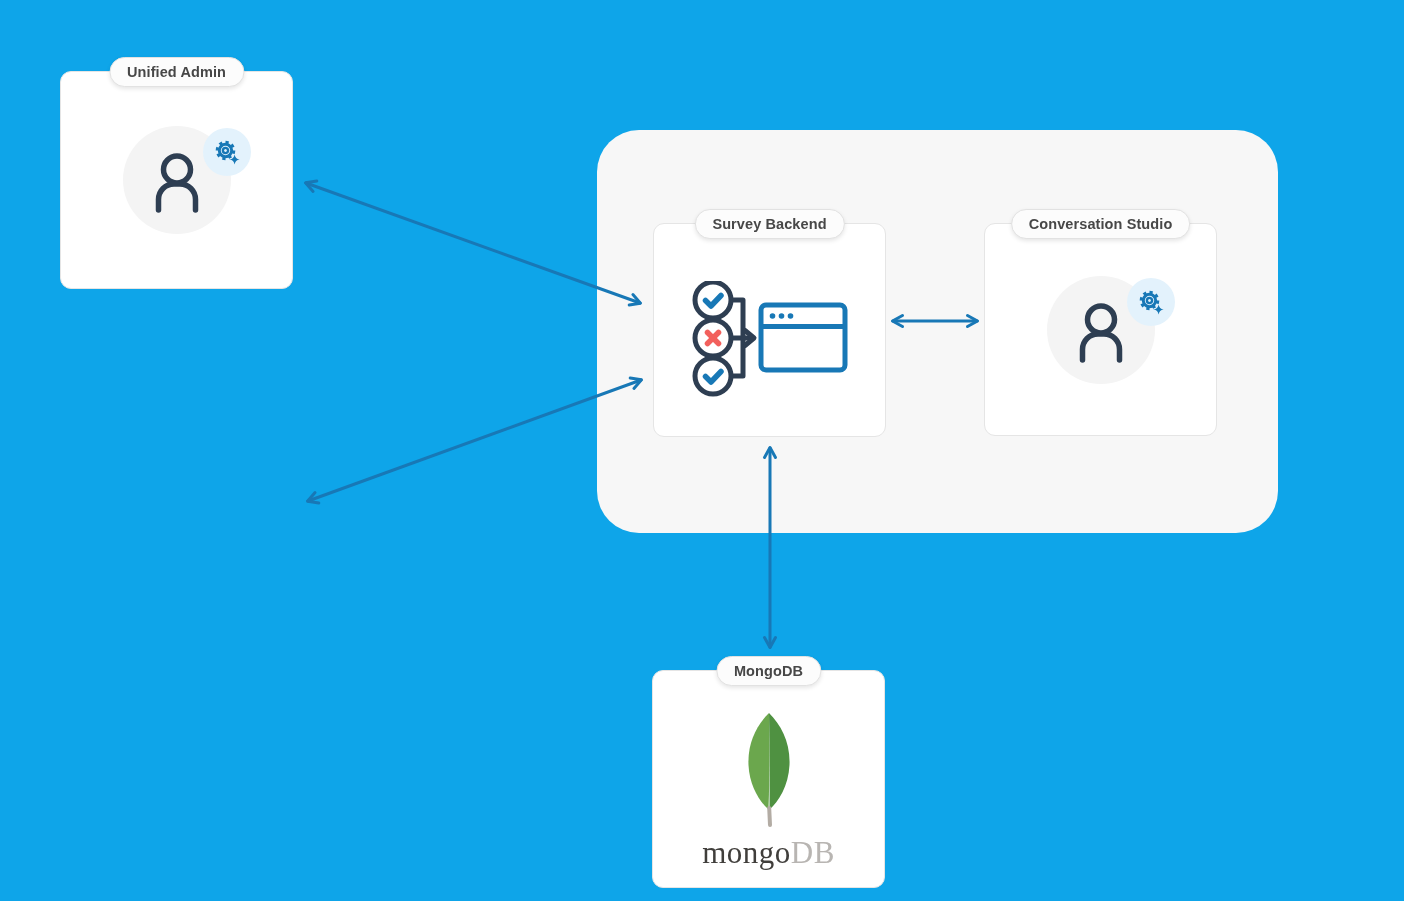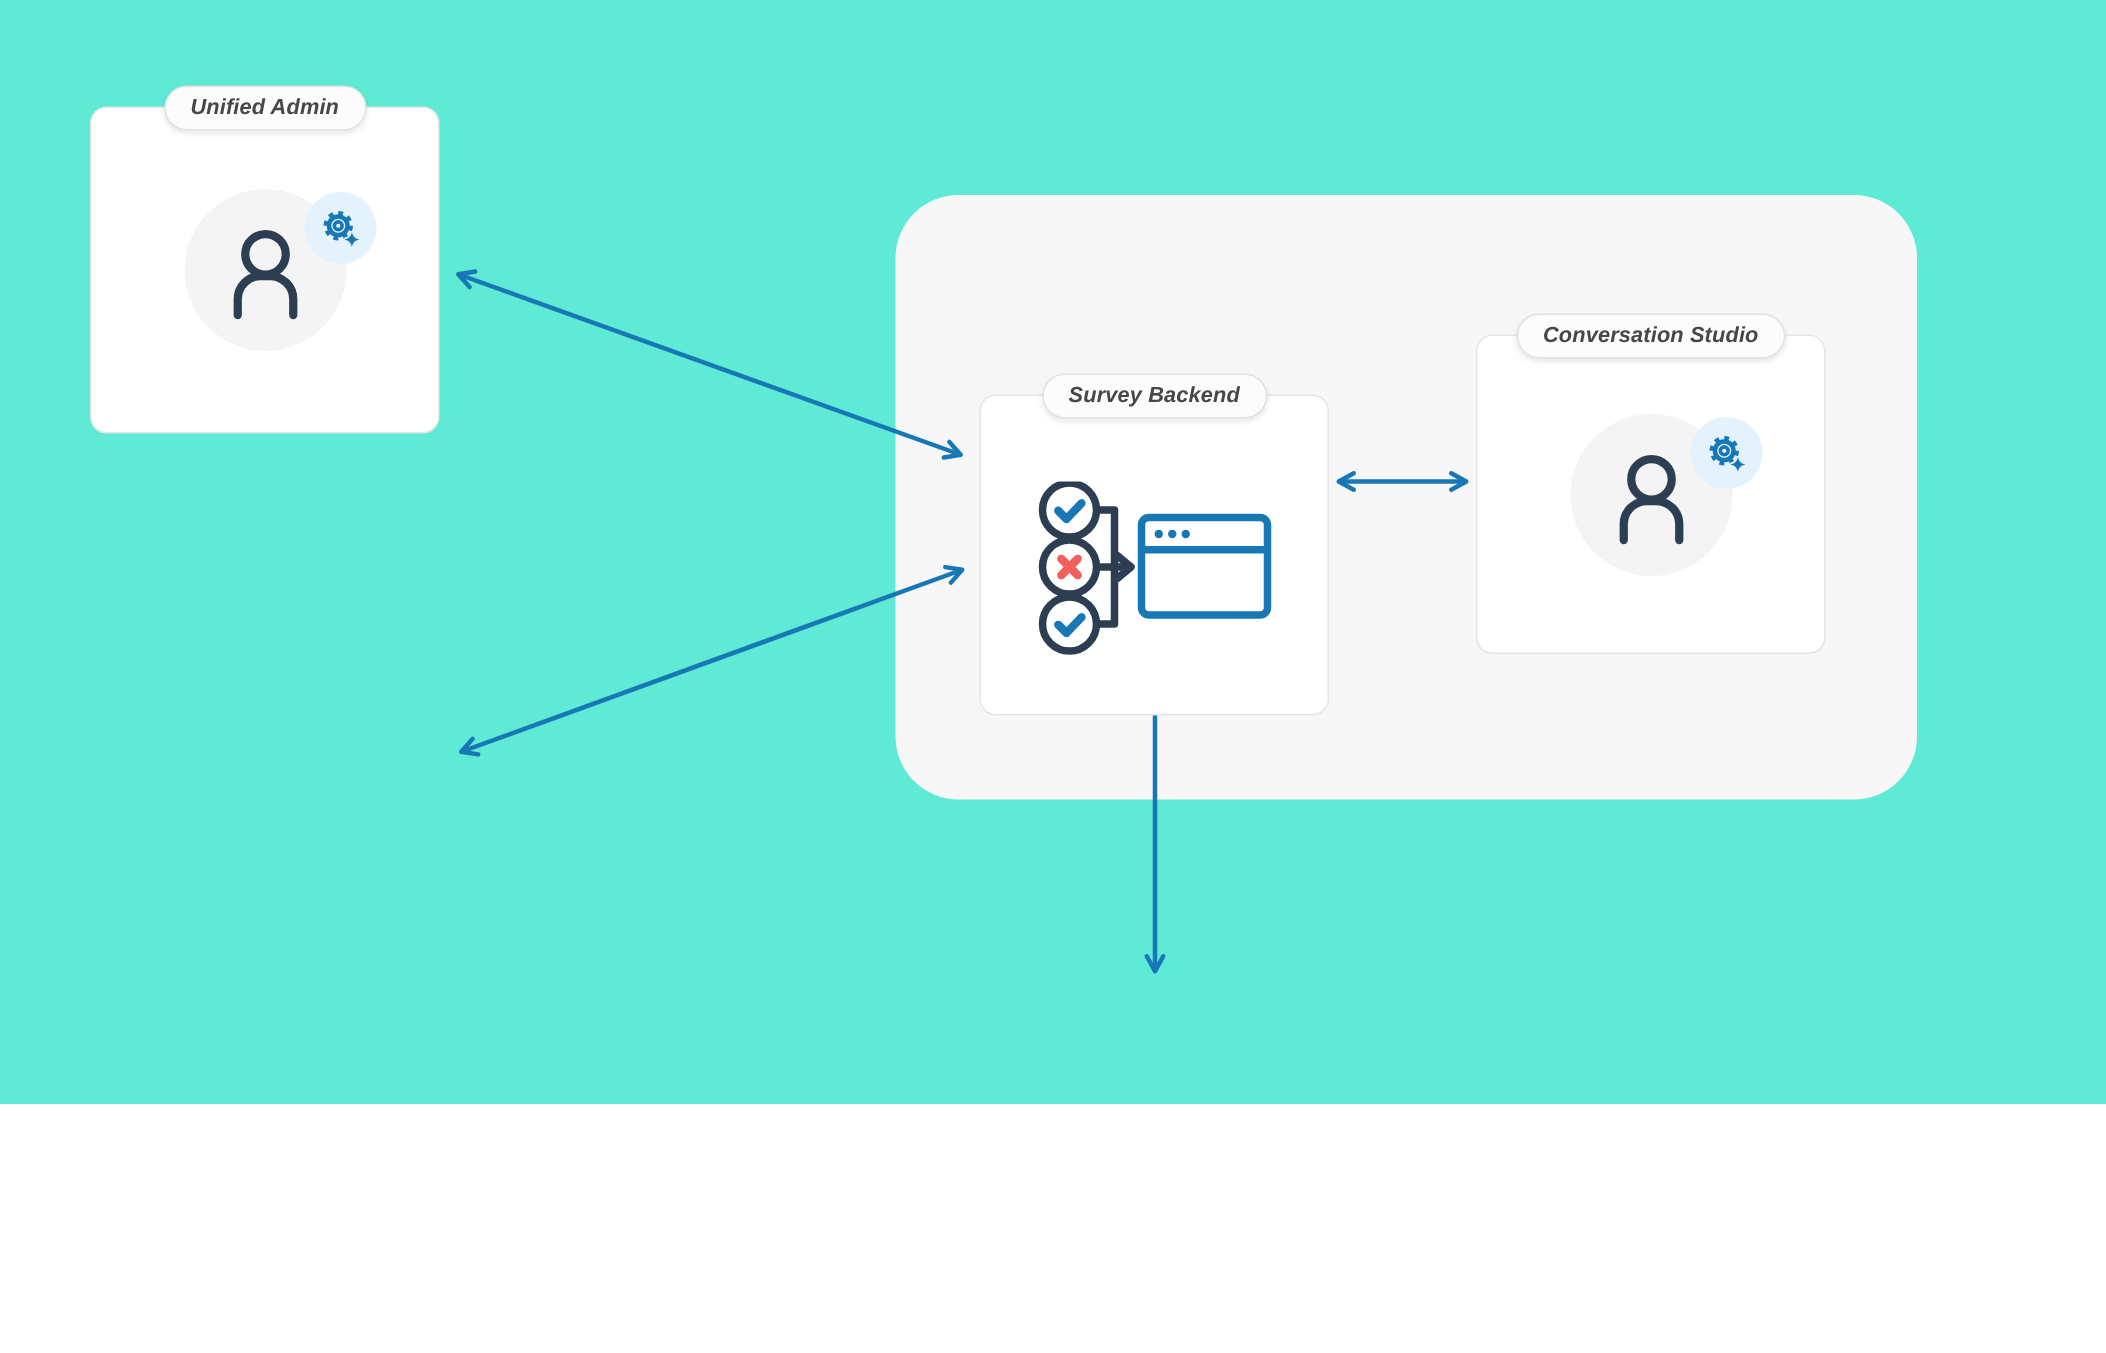--- a/index.html
+++ b/index.html
@@ -1,24 +1,23 @@
 <!DOCTYPE html>
 <html><head>
 <meta charset="utf-8">
 <style>
   * { margin:0; padding:0; box-sizing:border-box; }
   html,body { background:#ffffff; }
   body { font-family:"Liberation Sans", sans-serif; }
 
   .canvas {
     position:relative;
-    width:1404px; height:736px;
-    background:#5eead4;
+    width:1404px; height:901px;
+    background:#0ea5e9;
     overflow:hidden;
-    font-style:italic;
   }
 
   
   .group-container {
     position:absolute;
     left:597px; top:130px;
     width:681px; height:403px;
     background:#F7F7F7;
     border-radius:42px;
     z-index:0;
@@ -138,21 +137,21 @@
           <circle cx="-1.5" cy="-1.5" r="8.2" fill="none" stroke="#1878B6" stroke-width="3.2" stroke-dasharray="3.1 3.3"></circle>
           <circle cx="-1.5" cy="-1.5" r="6.2" fill="none" stroke="#1878B6" stroke-width="3"></circle>
           <circle cx="-1.5" cy="-1.5" r="2.6" fill="none" stroke="#1878B6" stroke-width="2.4"></circle>
           <path d="M7.6,2.6 C8.2,5.6 9.6,7 12.6,7.6 C9.6,8.2 8.2,9.6 7.6,12.6 C7,9.6 5.6,8.2 2.6,7.6 C5.6,7 7,5.6 7.6,2.6 Z" fill="#1878B6" stroke="#E3F2FC" stroke-width="2.2" paint-order="stroke"></path>
         </svg>
       </div>
     </div>
   </div>
 
 
-  <div class="node" style="left:653px; top:223px; width:233px; height:214px;margin-top:40px;">
+  <div class="node" style="left:653px; top:223px; width:233px; height:214px;">
     <div class="pill">
       <span>Survey Backend</span>
     </div>
     <svg class="survey-icon" width="156" height="116" viewBox="0 0 156 116">
 
       <g fill="none" stroke="#2E3E52" stroke-width="5" stroke-linejoin="round">
         <path d="M39,19 H51 V95 H39"></path>
         <path d="M39,57 H59"></path>
         <path d="M53,49.5 L62,57 L53,64.5" stroke-linecap="round"></path>
         <circle cx="21" cy="19" r="18" fill="#ffffff"></circle>
@@ -193,14 +192,29 @@
         <svg width="30" height="30" viewBox="-15 -15 30 30">
           <circle cx="-1.5" cy="-1.5" r="8.2" fill="none" stroke="#1878B6" stroke-width="3.2" stroke-dasharray="3.1 3.3"></circle>
           <circle cx="-1.5" cy="-1.5" r="6.2" fill="none" stroke="#1878B6" stroke-width="3"></circle>
           <circle cx="-1.5" cy="-1.5" r="2.6" fill="none" stroke="#1878B6" stroke-width="2.4"></circle>
           <path d="M7.6,2.6 C8.2,5.6 9.6,7 12.6,7.6 C9.6,8.2 8.2,9.6 7.6,12.6 C7,9.6 5.6,8.2 2.6,7.6 C5.6,7 7,5.6 7.6,2.6 Z" fill="#1878B6" stroke="#E3F2FC" stroke-width="2.2" paint-order="stroke"></path>
         </svg>
       </div>
     </div>
   </div>
 
+  <div class="node" style="left:652px; top:670px; width:233px; height:218px;">
+    <div class="pill">
+      <span>MongoDB</span>
+    </div>
+    <div class="node-mongodb-body">
+      <svg width="56" height="122" viewBox="0 0 56 122">
+        <path d="M28,4 C16,16 6.5,33 7.5,56 C8.5,77 18.5,92.5 27.5,100.5 C28.7,68 28.7,36 28,4 Z" fill="#6BA74D"></path>
+        <path d="M28,4 C40,16 49.5,33 48.5,56 C47.5,77 37.5,92.5 28.5,100.5 C28.7,68 28.7,36 28,4 Z" fill="#4F9141"></path>
+        <path d="M28.2,99 L29,116" stroke="#B3ACA4" stroke-width="4" stroke-linecap="round" fill="none"></path>
+      </svg>
+      <div class="mongo-wordmark">
+        <span class="mongo">mongo</span><span class="db">DB</span>
+      </div>
+    </div>
+  </div>
 
 </div>
 
 </body></html>

